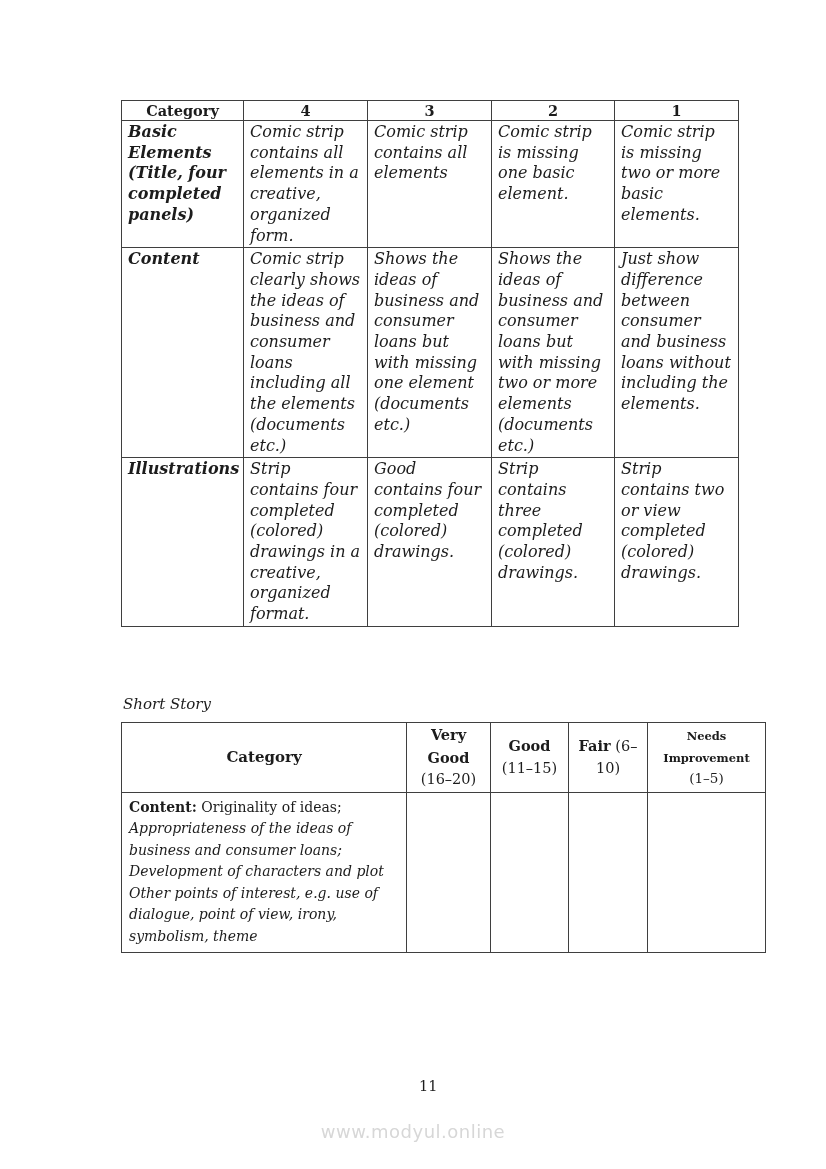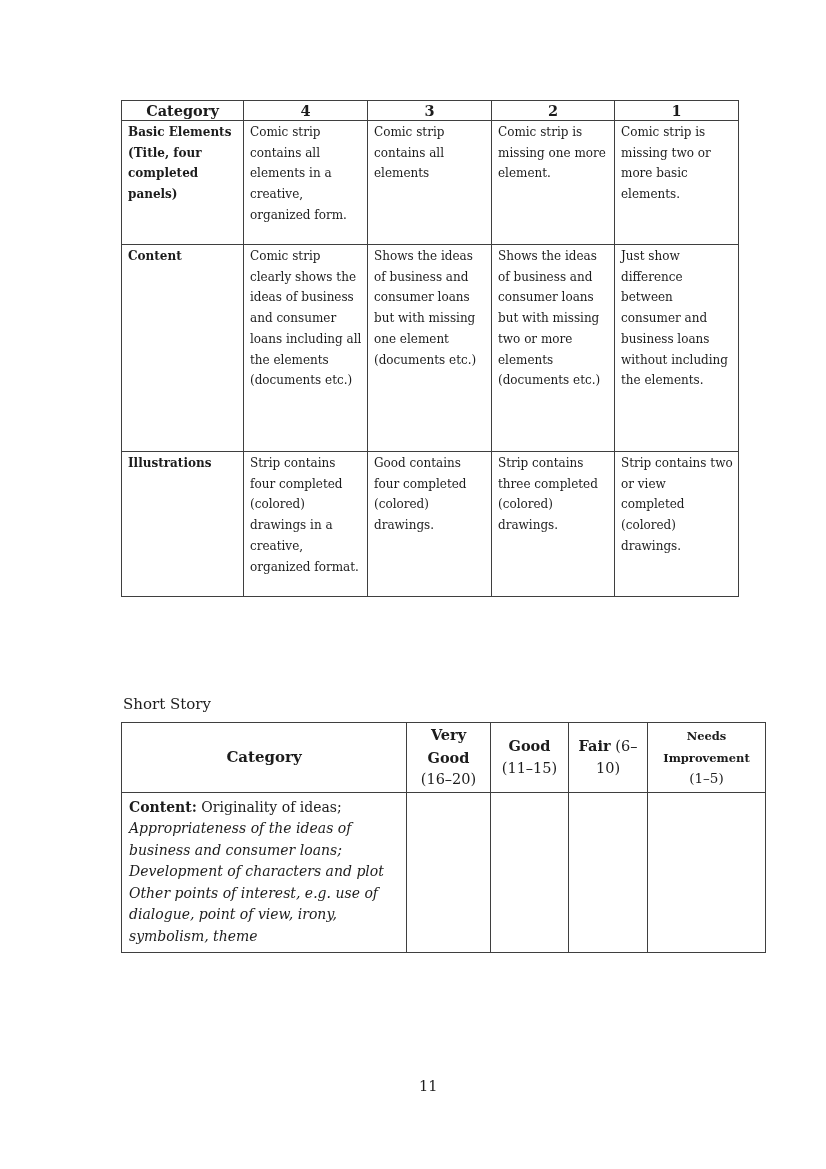--- a/index.html
+++ b/index.html
@@ -19,33 +19,33 @@
   table{border-collapse:collapse;position:absolute;table-layout:fixed;}
   td,th{border:1px solid var(--border);overflow:hidden;}
 
   
   .t1{left:121px;top:100px;width:617px;}
   .t1 th{
     height:19px;font-weight:bold;font-size:14.5px;
     text-align:center;vertical-align:middle;padding:0;
   }
   .t1 td{
-    font-size:12px;line-height:20.7px;
+    font-size:16px;line-height:20.7px;font-style:italic;
     vertical-align:top;padding:1px 5px 1px 6px;
   }
   .t1 td.cat{font-weight:bold;}
   .t1 tr.r1{height:124px;}
   .t1 tr.r2{height:207px;}
   .t1 tr.r3{height:145px;}
   .t1 tr.r4{height:62px;}
 
   
   .short-story-label{
     position:absolute;left:123px;top:695px;
-    font-size:15px;line-height:18px;text-align:center;
+    font-style:italic;font-size:15px;line-height:18px;text-align:center;
   }
 
   
   .t2{left:121px;top:722px;width:644px;}
   .t2 thead tr{height:66px;}
   .t2 th{
     font-weight:normal;font-size:14.5px;line-height:21.5px;
     text-align:center;vertical-align:middle;padding:1px 4px;
   }
   .t2 th .lvl-name{font-weight:bold;}
@@ -93,21 +93,21 @@
         <th>3</th>
         <th>2</th>
         <th>1</th>
       </tr>
     </thead>
     <tbody>
       <tr class="r1">
         <td class="cat">Basic Elements (Title, four completed panels)</td>
         <td>Comic strip contains all elements in a creative, organized form.</td>
         <td>Comic strip contains all elements</td>
-        <td>Comic strip is missing one more element.</td>
+        <td>Comic strip is missing one basic element.</td>
         <td>Comic strip is missing two or more basic elements.</td>
       </tr>
       <tr class="r2">
         <td class="cat">Content</td>
         <td>Comic strip clearly shows the ideas of business and consumer loans including all the elements (documents etc.)</td>
         <td>Shows the ideas of business and consumer loans but with missing one element (documents etc.)</td>
         <td>Shows the ideas of business and consumer loans but with missing two or more elements (documents etc.)</td>
         <td>Just show difference between consumer and business loans without including the elements.</td>
       </tr>
       <tr class="r3">
@@ -144,14 +144,15 @@
         <td><span class="b">Content:</span><span> Originality of ideas;</span> <span class="i">Appropriateness of the ideas of business and consumer loans; Development of characters and plot Other points of interest, e.g. use of dialogue, point of view, irony, symbolism, theme</span></td>
         <td></td>
         <td></td>
         <td></td>
         <td></td>
       </tr>
     </tbody>
   </table>
 
   <div class="page-number">11</div>
+  <div class="watermark">www.modyul.online</div>
 
 </div>
 
 </body></html>

